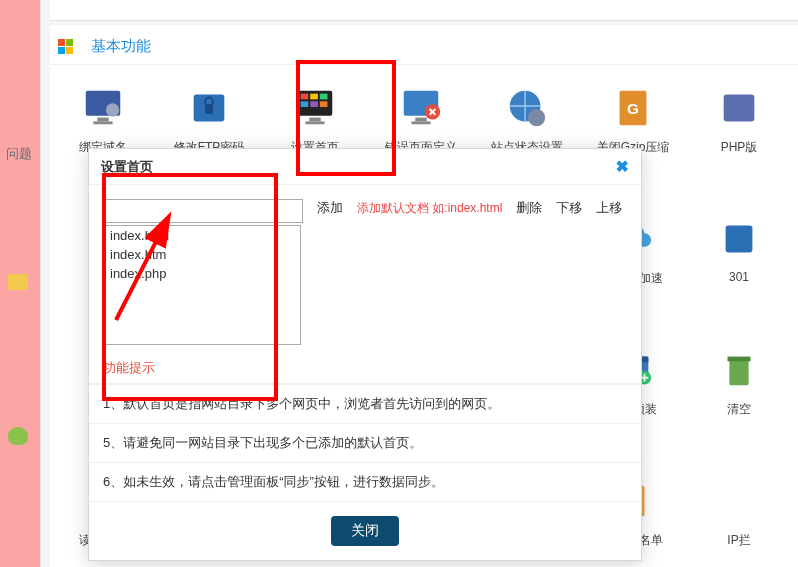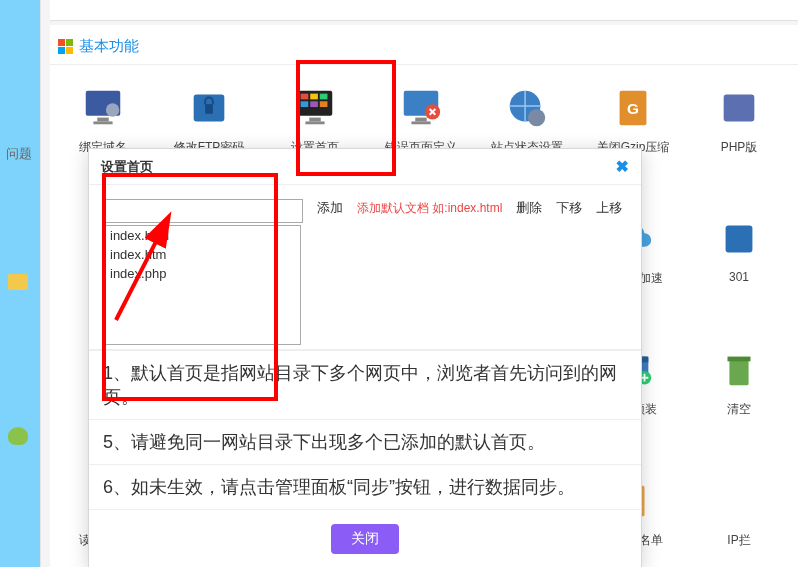--- a/index.html
+++ b/index.html
@@ -1,20 +1,20 @@
 <!DOCTYPE html>
 <html><head>
 <meta charset="utf-8">
 <style>
   html,body{margin:0;padding:0;font-family:"Microsoft YaHei",Arial,sans-serif;font-size:13px;color:#333;background:#f5f5f5;width:798px;height:567px;overflow:hidden;position:relative}
-  .sidebar{position:absolute;left:0;top:0;width:40px;height:567px;background:#7dd3fc;border-right:1px solid #e5e5e5}
+  .sidebar{position:absolute;left:0;top:0;width:40px;height:567px;background:#fca5a5;border-right:1px solid #e5e5e5}
   .sidebar-label{position:absolute;left:6px;top:145px;font-size:13px;color:#666}
   .header-row{position:absolute;left:50px;top:0;right:0;height:20px;background:#fff;border-bottom:1px solid #e0e0e0}
   .section{position:absolute;left:50px;right:0;top:25px;background:#fff;height:542px}
-  .section-title{display:flex;align-items:center;gap:6px;color:#1b8fe6;font-size:15px;padding:12px 8px 8px 8px;border-bottom:1px solid #eee}
+  .section-title{display:flex;align-items:center;gap:18px;color:#1b8fe6;font-size:15px;padding:12px 8px 8px 8px;border-bottom:1px solid #eee}
   .ms-icon{display:inline-grid;grid-template-columns:7px 7px;grid-template-rows:7px 7px;gap:1px}
   .ms-icon span:nth-child(1){background:#f25022}
   .ms-icon span:nth-child(2){background:#7fba00}
   .ms-icon span:nth-child(3){background:#00a4ef}
   .ms-icon span:nth-child(4){background:#ffb900}
   .icon-grid{position:relative;padding-top:20px;display:grid;grid-template-columns:repeat(7,106px);justify-content:start;row-gap:60px}
   .app-item{display:flex;flex-direction:column;align-items:center;gap:8px;cursor:pointer}
   .app-item .ico{width:46px;height:46px;display:flex;align-items:center;justify-content:center}
   .app-item .lbl{font-size:12px;color:#444;text-align:center}
   
@@ -26,23 +26,23 @@
   .modal-body{padding:14px 14px 4px 14px}
   .input-row{display:flex;align-items:flex-start;gap:10px}
   .text-input{width:190px;height:22px;border:1px solid #aaa;padding:0 4px;font-size:13px}
   .act-col{display:flex;flex-direction:row;gap:14px;font-size:13px;color:#333;margin-left:4px}
   .act-col .top-row{display:flex;gap:14px;align-items:center}
   .hint{color:#ef4444;font-size:12px}
   .listbox{margin-top:2px;width:196px;height:118px;border:1px solid #aaa;overflow-y:scroll;background:#fff;font-size:13px}
   .listbox div{padding:2px 6px;cursor:pointer}
   .tips-title{color:#e74c3c;font-size:13px;padding:10px 14px 6px 14px}
   .tips{border-top:1px solid #eee}
-  .tip-line{padding:10px 14px;border-top:1px solid #eee;font-size:18px;color:#333}
+  .tip-line{padding:10px 14px;border-top:1px solid #eee;font-size:13px;color:#333}
   .modal-foot{padding:14px;text-align:center;border-top:1px solid #eee}
-  .btn-close{display:inline-block;background:#8b5cf6;color:#fff;border:none;padding:6px 20px;font-size:14px;cursor:pointer;border-radius:4px}
+  .btn-close{display:inline-block;background:#0c4a6e;color:#fff;border:none;padding:6px 20px;font-size:14px;cursor:pointer;border-radius:4px}
   
   .red-box{position:absolute;border:4px solid #f00;pointer-events:none}
   .red-arrow{position:absolute;pointer-events:none}
 </style>
 </head>
 <body>
 
 <div class="sidebar">
   <div class="sidebar-label">问题</div>
 </div>
@@ -243,20 +243,21 @@
         <div class="top-row">
           <span>添加</span>
           <span class="hint">添加默认文档 如:index.html</span>
         </div>
         <span>删除</span>
         <span>下移</span>
         <span>上移</span>
       </div>
     </div>
   </div>
+  <div class="tips-title">功能提示</div>
   <div class="tips">
     <div class="tip-line">1、默认首页是指网站目录下多个网页中，浏览者首先访问到的网页。</div>
     <div class="tip-line">5、请避免同一网站目录下出现多个已添加的默认首页。</div>
     <div class="tip-line">6、如未生效，请点击管理面板“同步”按钮，进行数据同步。</div>
   </div>
   <div class="modal-foot">
     <button class="btn-close">关闭</button>
   </div>
 </div>
 

